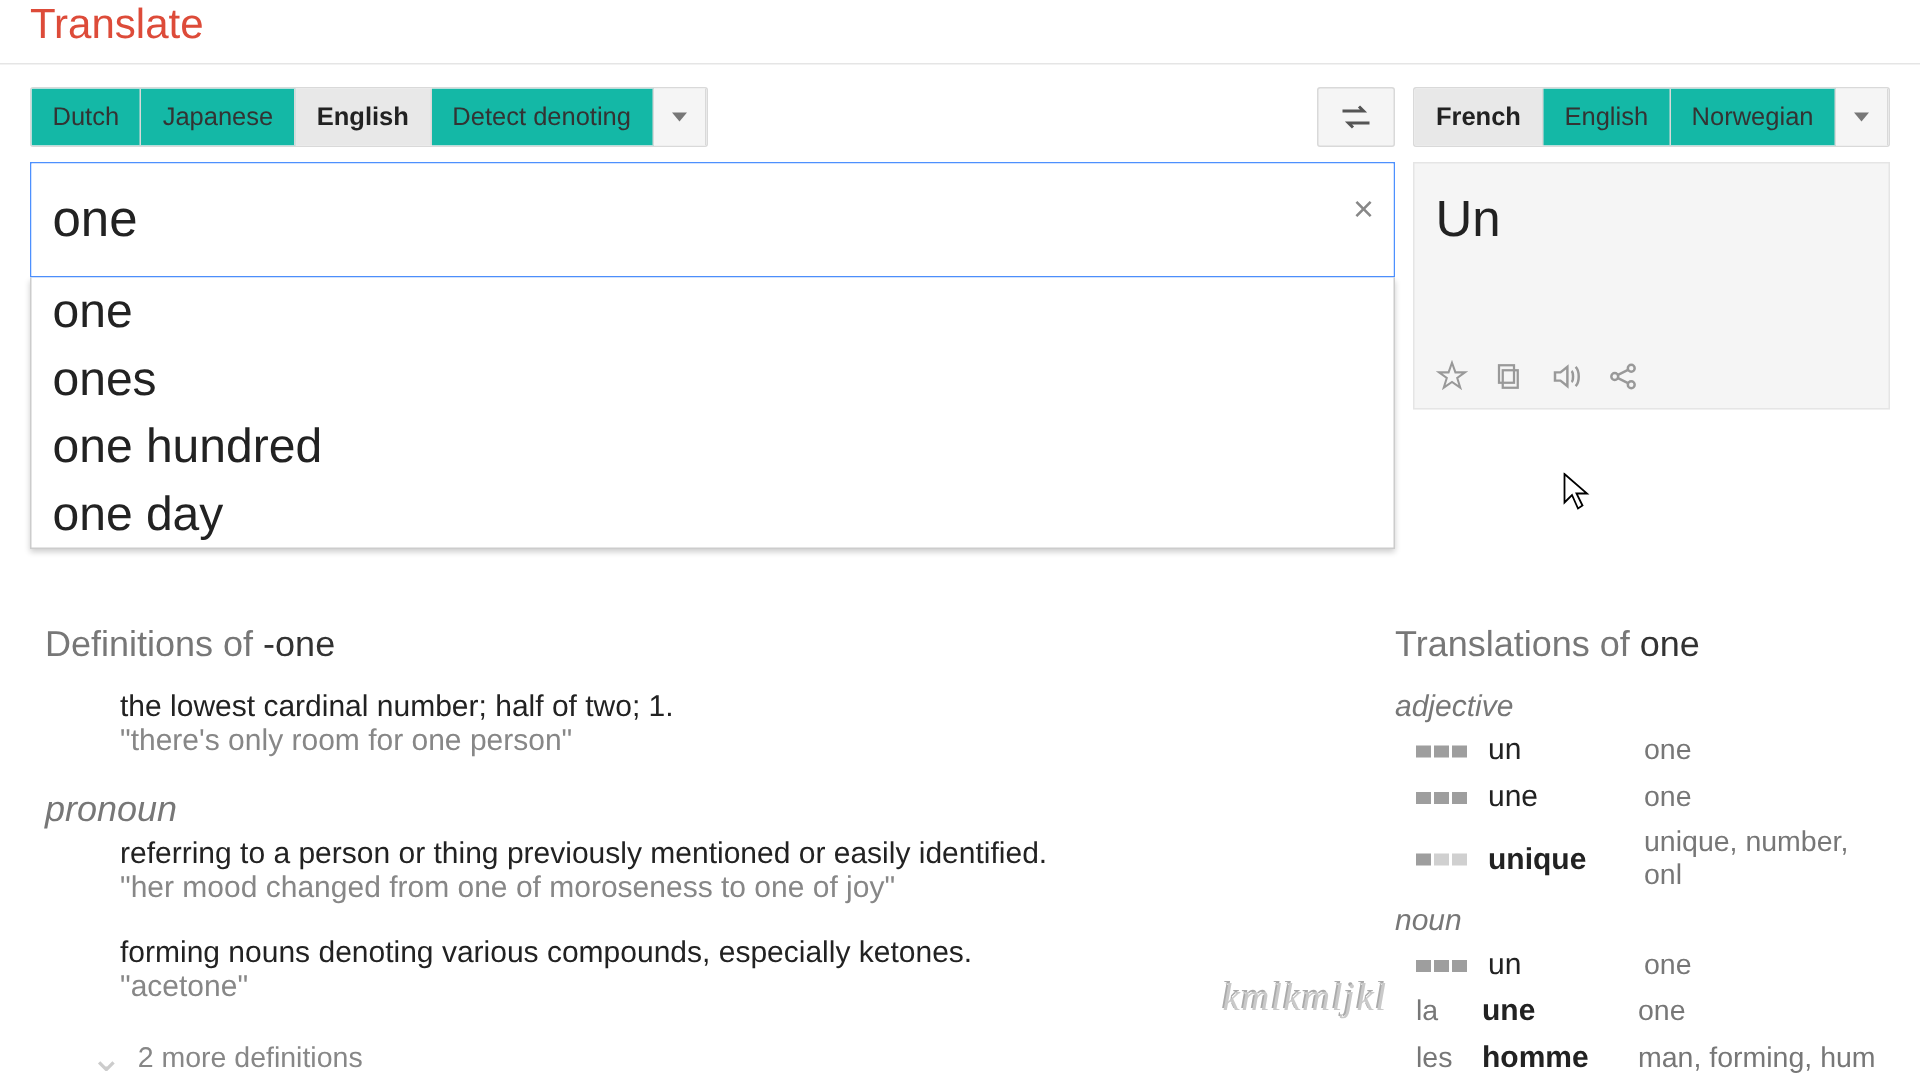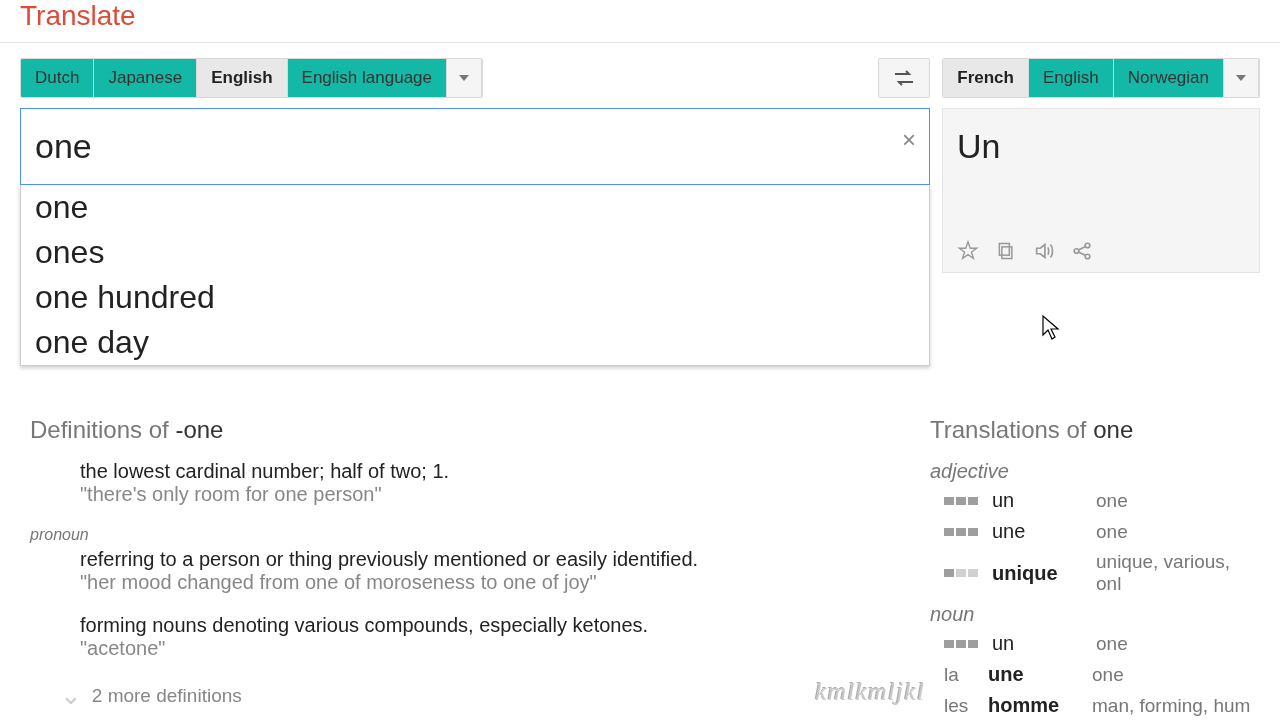--- a/index.html
+++ b/index.html
@@ -25,52 +25,52 @@
   .tgt-wrap { flex: 1; }
   .tgt-box { background: #f5f5f5; border: 1px solid #e5e5e5; padding: 18px 14px 14px; min-height: 165px; position: relative; }
   .tgt-text { font-size: 34px; color: #222; }
   .tgt-actions { position: absolute; bottom: 10px; left: 14px; display: flex; gap: 16px; }
   .icon { width: 22px; height: 22px; color: #888; cursor: pointer; display:inline-flex; align-items:center; justify-content:center; }
   .bottom { display: flex; padding: 50px 20px 0 30px; gap: 50px; }
   .defs { flex: 1; max-width: 880px; }
   .sect-title { font-size: 24px; color: #777; margin-bottom: 16px; }
   .sect-title .bold { color: #333; }
   .def-entry { margin-bottom: 20px; }
-  .pos { font-size: 16px; color: #777; font-style: italic; margin-bottom: 4px; margin-left: 0; }
+  .pos { font-size: 24px; color: #777; font-style: italic; margin-bottom: 4px; margin-left: 0; }
   .def-text { font-size: 20px; color: #222; margin-left: 50px; }
   .def-ex { font-size: 20px; color: #878787; margin-left: 50px; }
   .more { display: flex; align-items: center; gap: 10px; margin-top: 8px; margin-left: 30px; }
   .more-text { font-size: 19px; color: #878787; }
   .chev { color: #ccc; font-size: 26px; }
   .trans { width: 330px; }
   .pos2 { font-size: 20px; color: #777; font-style: italic; margin: 8px 0 6px; }
   .trow { display: flex; align-items: center; gap: 14px; margin-bottom: 8px; padding-left: 14px; }
   .freq { display: flex; gap: 2px; }
   .bar { width: 10px; height: 8px; background: #d0d0d0; }
   .bar.on { background: #9e9e9e; }
   .tword { font-size: 20px; color: #222; min-width: 90px; }
   .tword.bold { font-weight: bold; }
   .tsyn { font-size: 19px; color: #777; }
-  .watermark { position: absolute; left: 815px; top: 677px; font-size: 26px; color: #c9c9c9; font-style: italic; text-shadow: 1px 1px 0 #fff, -1px -1px 0 #aaa; font-family: 'Times New Roman', serif; letter-spacing: 1px; pointer-events:none; }
+  .watermark { position: absolute; left: 815px; top: 650px; font-size: 26px; color: #c9c9c9; font-style: italic; text-shadow: 1px 1px 0 #fff, -1px -1px 0 #aaa; font-family: 'Times New Roman', serif; letter-spacing: 1px; pointer-events:none; }
   .cursor-img { position: absolute; left: 1042px; top: 315px; pointer-events:none; }
 </style>
 </head>
 <body>
 
 <div class="header">
   <div class="logo">Translate</div>
 </div>
 <div class="hr"></div>
 
 <div class="toolbar">
   <div class="tabgroup">
     <div class="tab">Dutch</div>
     <div class="tab">Japanese</div>
     <div class="tab active">English</div>
-    <div class="tab">English language</div>
+    <div class="tab">Detect denoting</div>
     <div class="dropdown-btn">
         <div class="caret"></div>
       </div>
   </div>
 
   <div class="swap-btn">
     <svg width="22" height="18" viewBox="0 0 22 18">
         <path d="M2 5 L16 5 L13 2 M20 13 L6 13 L9 16" stroke="#555" stroke-width="2" fill="none"></path>
       </svg>
   </div>
@@ -175,21 +175,21 @@
         <span class="tword">une</span>
         <span class="tsyn">one</span>
       </div>
     <div class="trow">
         <div class="freq">
           <div class="bar on"></div>
           <div class="bar"></div>
           <div class="bar"></div>
         </div>
         <span class="tword bold">unique</span>
-        <span class="tsyn">unique, various, onl</span>
+        <span class="tsyn">unique, number, onl</span>
       </div>
 
     <div class="pos2">noun</div>
     <div class="trow">
         <div class="freq">
           <div class="bar on"></div>
           <div class="bar on"></div>
           <div class="bar on"></div>
         </div>
         <span class="tword">un</span>

